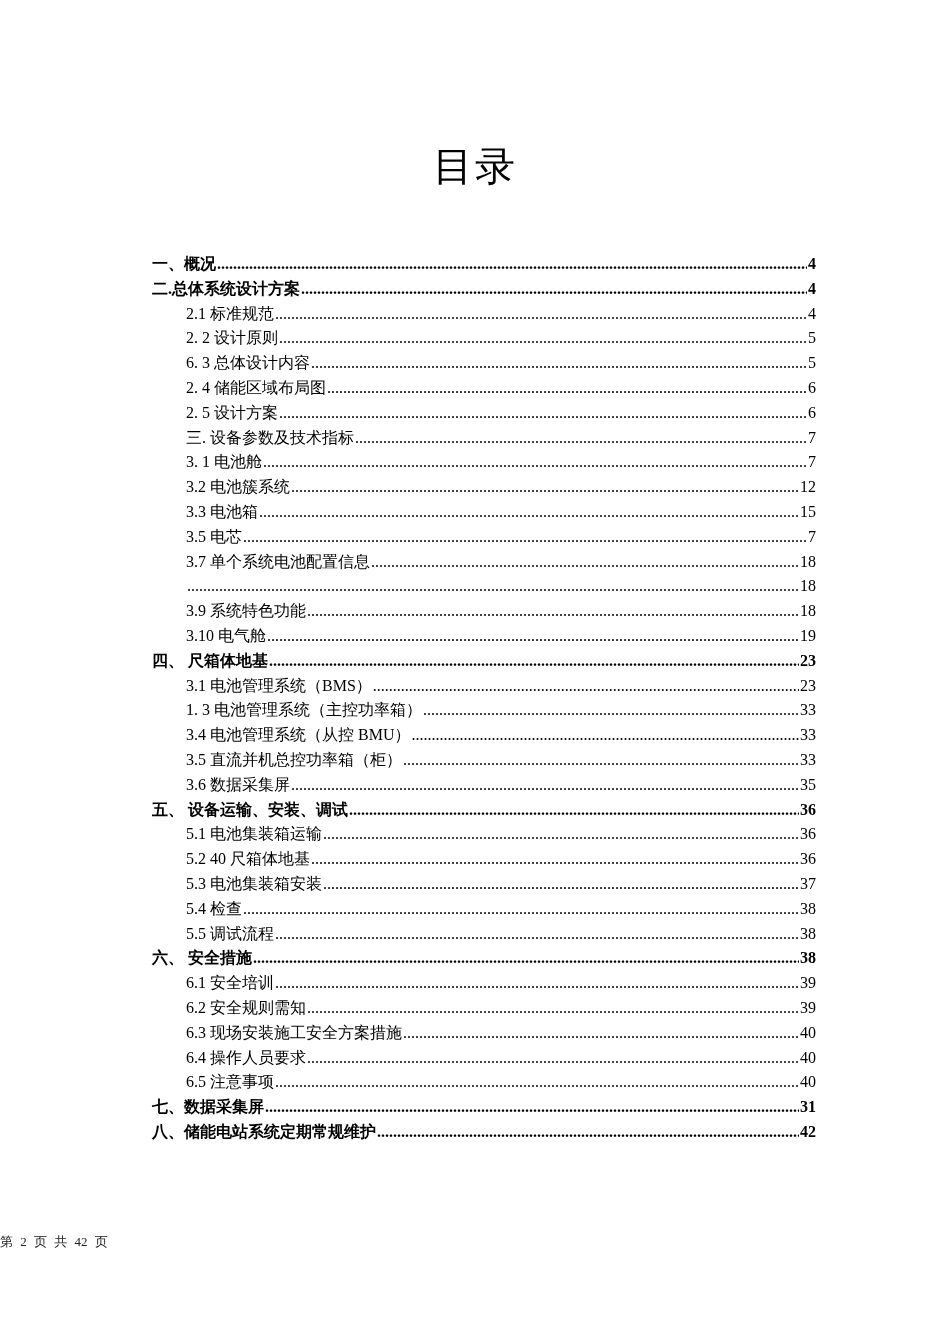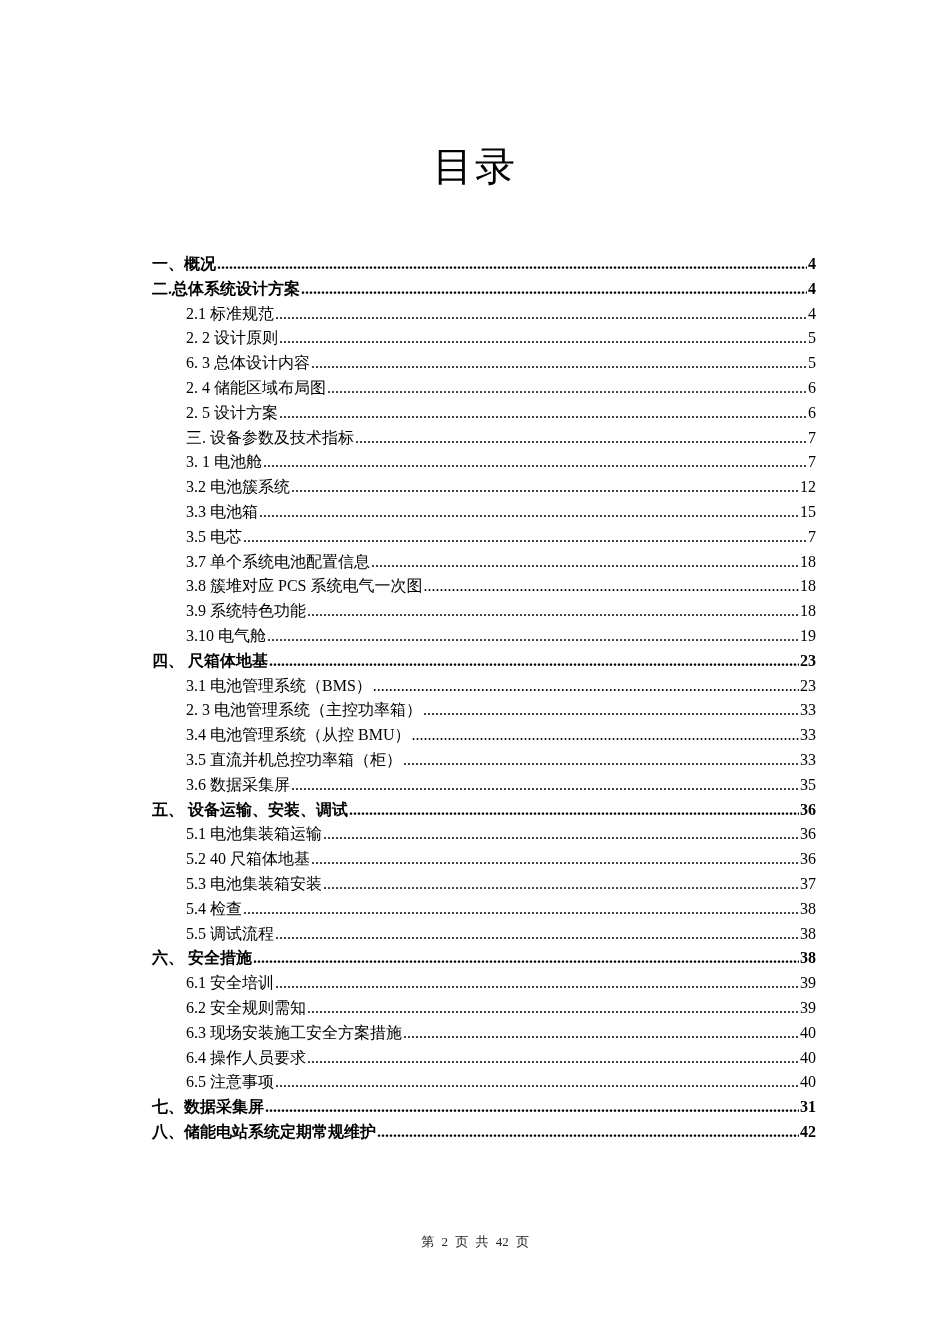--- a/index.html
+++ b/index.html
@@ -8,21 +8,21 @@
   .title { position: absolute; top: 112px; left: 0; width: 950px; text-align: center;
            font-size: 40px; font-weight: normal; letter-spacing: 2px; line-height: 56px; }
   .toc { position: absolute; top: 252px; left: 152px; width: 664px; font-family: Liberation Serif, serif; }
   .row { display: flex; align-items: baseline; height: 24.8px; font-size: 16px; line-height: 24.8px; white-space: nowrap; }
   .row.l1 { font-weight: bold; padding-left: 0; }
   .row.l2 { padding-left: 34px; }
   .row .label { flex: 0 0 auto; }
   .row .dots { flex: 1 1 auto; overflow: hidden; margin: 0 1px; letter-spacing: 0; }
   .row .dots::after { content: "................................................................................................................................................................................................................................................"; }
   .row .page { flex: 0 0 auto; text-align: right; }
-  .footer { position: absolute; top: 1233px; left: 0; width: 950px; text-align: center;
+  .footer { position: absolute; top: 1233px; left: 0; width: 950px; text-align: left;
             font-size: 13px; color: #222; word-spacing: 4px; }
 </style>
 </head>
 <body>
 
 <h1 class="title">目录</h1>
 
 <div class="toc" id="toc">
     <div class="row l1">
       <span class="label">一、概况</span>
@@ -83,21 +83,20 @@
       <span class="label">3.5  电芯</span>
       <span class="dots"></span>
       <span class="page">7</span>
     </div>
     <div class="row l2">
       <span class="label">3.7 单个系统电池配置信息</span>
       <span class="dots"></span>
       <span class="page">18</span>
     </div>
     <div class="row l2">
-      <span class="label">3.8  簇堆对应 PCS 系统电气一次图 </span>
       <span class="dots"></span>
       <span class="page">18</span>
     </div>
     <div class="row l2">
       <span class="label">3.9 系统特色功能</span>
       <span class="dots"></span>
       <span class="page">18</span>
     </div>
     <div class="row l2">
       <span class="label">3.10  电气舱</span>
@@ -108,21 +107,21 @@
       <span class="label">四、  尺箱体地基 </span>
       <span class="dots"></span>
       <span class="page">23</span>
     </div>
     <div class="row l2">
       <span class="label">3.1  电池管理系统（BMS） </span>
       <span class="dots"></span>
       <span class="page">23</span>
     </div>
     <div class="row l2">
-      <span class="label">2. 3 电池管理系统（主控功率箱） </span>
+      <span class="label">1. 3 电池管理系统（主控功率箱） </span>
       <span class="dots"></span>
       <span class="page">33</span>
     </div>
     <div class="row l2">
       <span class="label">3.4  电池管理系统（从控 BMU） </span>
       <span class="dots"></span>
       <span class="page">33</span>
     </div>
     <div class="row l2">
       <span class="label">3.5  直流并机总控功率箱（柜） </span>

